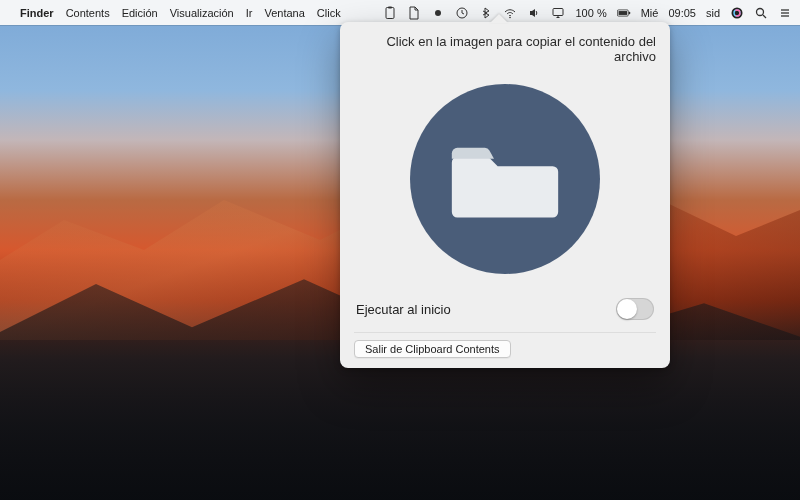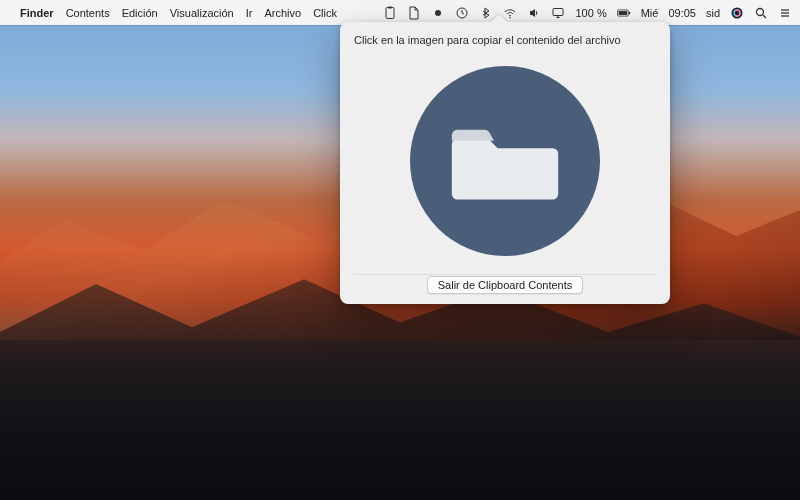--- a/index.html
+++ b/index.html
@@ -55,21 +55,21 @@
   .popover::before {
     content:"";
     position:absolute; top:-8px; left:150px;
     width:0; height:0;
     border-left:9px solid transparent;
     border-right:9px solid transparent;
     border-bottom:9px solid #efefef;
     filter: drop-shadow(0 -1px 1px rgba(0,0,0,.15));
   }
   .popover-title {
-    text-align:left; font-size:11px; color:#2a2a2a;
+    text-align:right; font-size:13px; color:#2a2a2a;
   }
   .big-circle-wrap { display:flex; align-items:center; justify-content:center; padding: 20px 0 18px; }
   .big-circle {
     width:190px; height:190px; border-radius:50%;
     background:#4a5d79;
     display:flex; align-items:center; justify-content:center;
     cursor:pointer;
   }
   .folder-svg { width:110px; height:90px; }
   .row {
@@ -80,21 +80,21 @@
   .toggle {
     position:relative; width:38px; height:22px; border-radius:11px;
     background:#d6d6d6; box-shadow: inset 0 0 0 1px rgba(0,0,0,.1);
     cursor:pointer;
   }
   .toggle .knob {
     position:absolute; top:1px; left:1px;
     width:20px; height:20px; border-radius:50%;
     background:#fff; box-shadow:0 1px 2px rgba(0,0,0,.3);
   }
-  .popover-footer { display:flex; justify-content:center; border-top:1px solid #ddd; padding-top:1px; }
+  .popover-footer { display:flex; border-top:1px solid #ddd; padding-top:7px; }
   .quit-btn {
     font-size:11px; color:#222; background:#fcfcfc;
     border:1px solid #c8c8c8; border-radius:4px;
     padding:2px 10px; cursor:pointer;
     box-shadow: 0 1px 0 rgba(0,0,0,.04);
   }
 </style>
 </head>
 <body>
 
@@ -103,21 +103,21 @@
   <div class="mtn mtn2"></div>
 
   <div class="menubar">
     <div class="menu-left">
       <span class="apple menu-item"></span>
       <span class="menu-item app-name">Finder</span>
       <span class="menu-item">Contents</span>
       <span class="menu-item">Edición</span>
       <span class="menu-item">Visualización</span>
       <span class="menu-item">Ir</span>
-      <span class="menu-item">Archivo</span>
+      <span class="menu-item">Ventana</span>
       <span class="menu-item">Click</span>
     </div>
     <div class="menu-right">
       <span class="status-icon">
         <svg viewBox="0 0 14 14">
             <rect x="3" y="1.5" width="8" height="11" rx="1.2" fill="none" stroke="#333" stroke-width="1"></rect>
             <rect x="5" y="0.5" width="4" height="2" rx="0.8" fill="#333"></rect>
           </svg>
       </span>
       <span class="status-icon">
@@ -197,17 +197,23 @@
   <div class="popover">
     <div class="popover-title">Click en la imagen para copiar el contenido del archivo</div>
     <div class="big-circle-wrap">
       <div class="big-circle">
         <svg class="folder-svg" viewBox="0 0 120 96">
           <path d="M8 24 h34 l10 10 h60 a6 6 0 0 1 6 6 v44 a6 6 0 0 1 -6 6 H8 a6 6 0 0 1 -6 -6 V30 a6 6 0 0 1 6 -6 z" fill="#e9ecef"></path>
           <path d="M8 14 h30 a6 6 0 0 1 5 3 l5 9 H2 v-6 a6 6 0 0 1 6 -6 z" fill="#cfd6dc"></path>
         </svg>
       </div>
     </div>
+    <div class="row">
+      <span>Ejecutar al inicio</span>
+      <div class="toggle">
+        <div class="knob"></div>
+      </div>
+    </div>
     <div class="popover-footer">
       <button class="quit-btn">Salir de Clipboard Contents</button>
     </div>
   </div>
 </div>
 
 </body></html>

